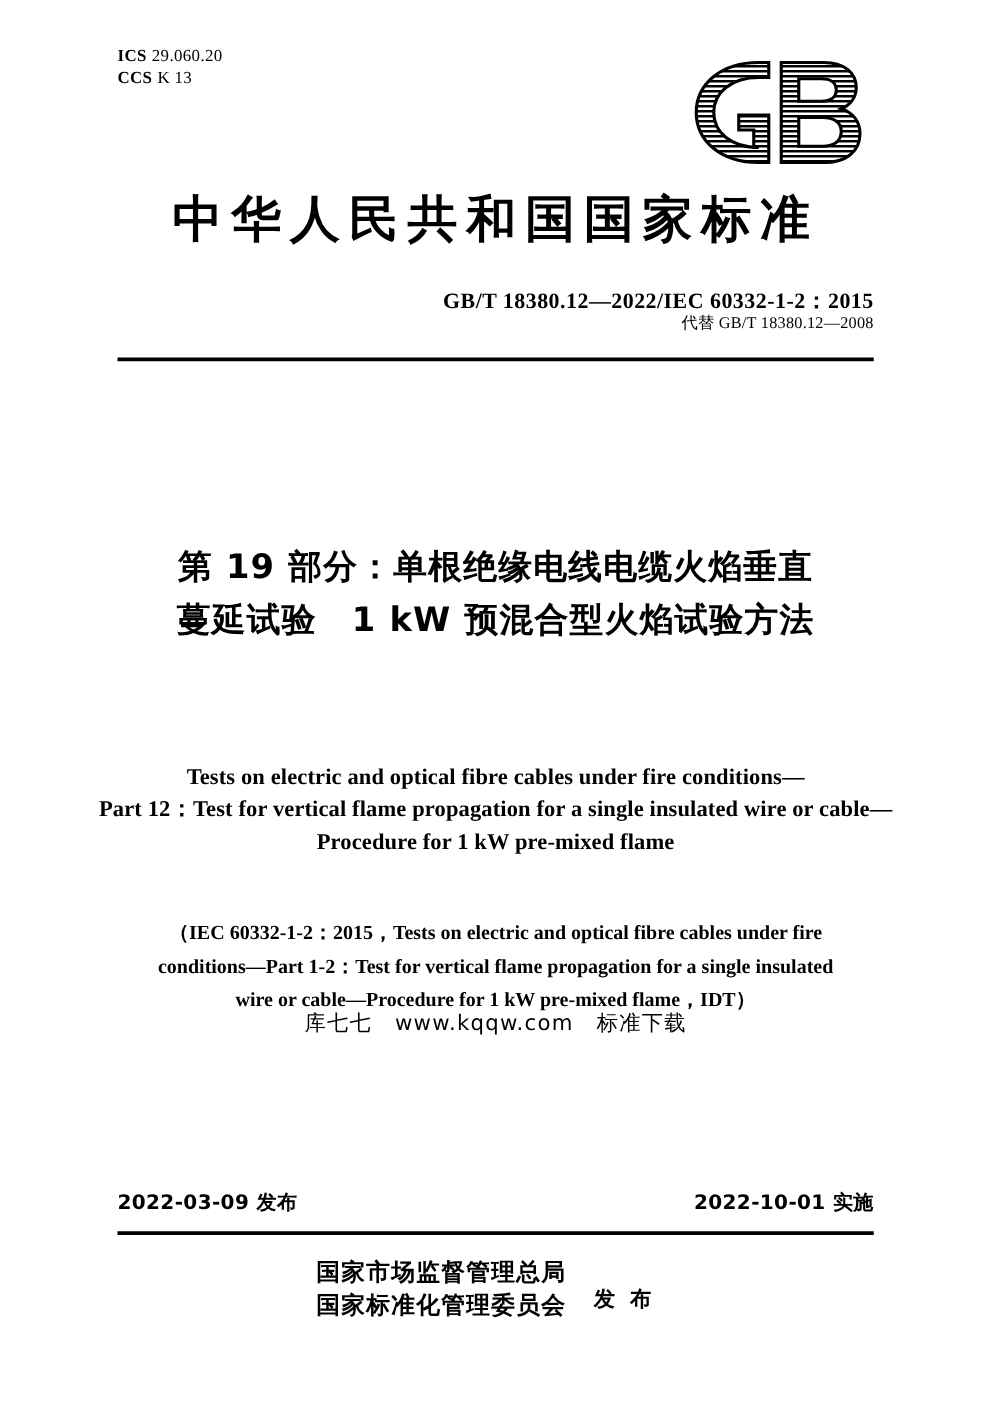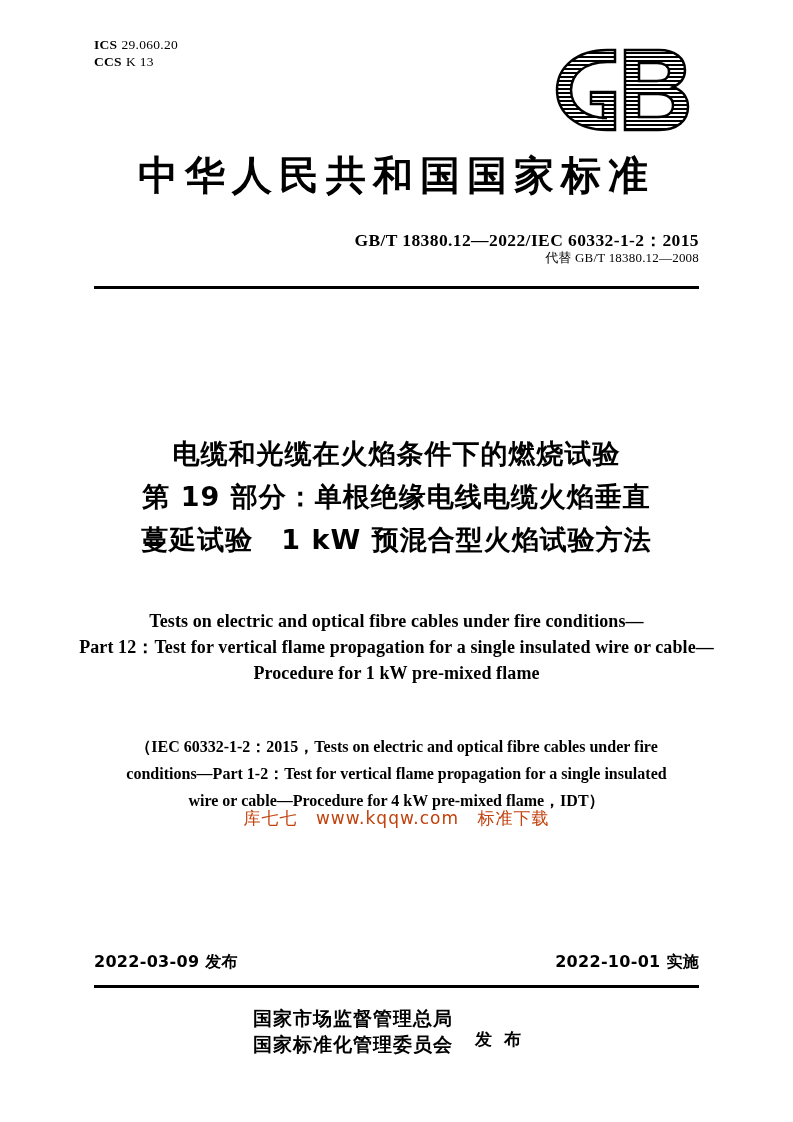--- a/index.html
+++ b/index.html
@@ -211,21 +211,21 @@
 
   
   .footer-watermark {
     position: absolute;
     left: 0;
     right: 0;
     bottom: 16px;
     text-align: center;
     font-family: "DejaVu Sans", sans-serif;
     font-size: 17px;
-    color: #c2410c;
+    color: #000000;
     letter-spacing: 1px;
     white-space: nowrap;
   }
   .footer-watermark .seg { margin: 0 6px; }
 </style>
 </head>
 <body>
 
 <div class="page">
 
@@ -265,35 +265,34 @@
 
   <div class="cn-standard-title">中华人民共和国国家标准</div>
 
   <div class="std-number">GB/T 18380.12—2022/IEC 60332-1-2：2015</div>
   <div class="std-replaces">代替 GB/T 18380.12—2008</div>
 
   <div class="rule-top"></div>
   <div class="rule-bottom"></div>
 
   <div class="cn-title">
-    <div class="line">电缆和光缆在火焰条件下的燃烧试验</div>
     <div class="line">第 19 部分：单根绝缘电线电缆火焰垂直</div>
     <div class="line">蔓延试验　1 kW 预混合型火焰试验方法</div>
   </div>
 
   <div class="en-title">
     <div class="line">Tests on electric and optical fibre cables under fire conditions—</div>
     <div class="line">Part 12：Test for vertical flame propagation for a single insulated wire or cable—</div>
     <div class="line">Procedure for 1 kW pre-mixed flame</div>
   </div>
 
   <div class="iec-note">
     <div class="line">（IEC 60332-1-2：2015，Tests on electric and optical fibre cables under fire</div>
     <div class="line">conditions—Part 1-2：Test for vertical flame propagation for a single insulated</div>
-    <div class="line">wire or cable—Procedure for 4 kW pre-mixed flame，IDT）</div>
+    <div class="line">wire or cable—Procedure for 1 kW pre-mixed flame，IDT）</div>
   </div>
 
   <div class="date-issue">2022-03-09 发布</div>
   <div class="date-effective">2022-10-01 实施</div>
 
   <div class="issuers">
     <div class="issuer-names">
       <div>国家市场监督管理总局</div>
       <div>国家标准化管理委员会</div>
     </div>

